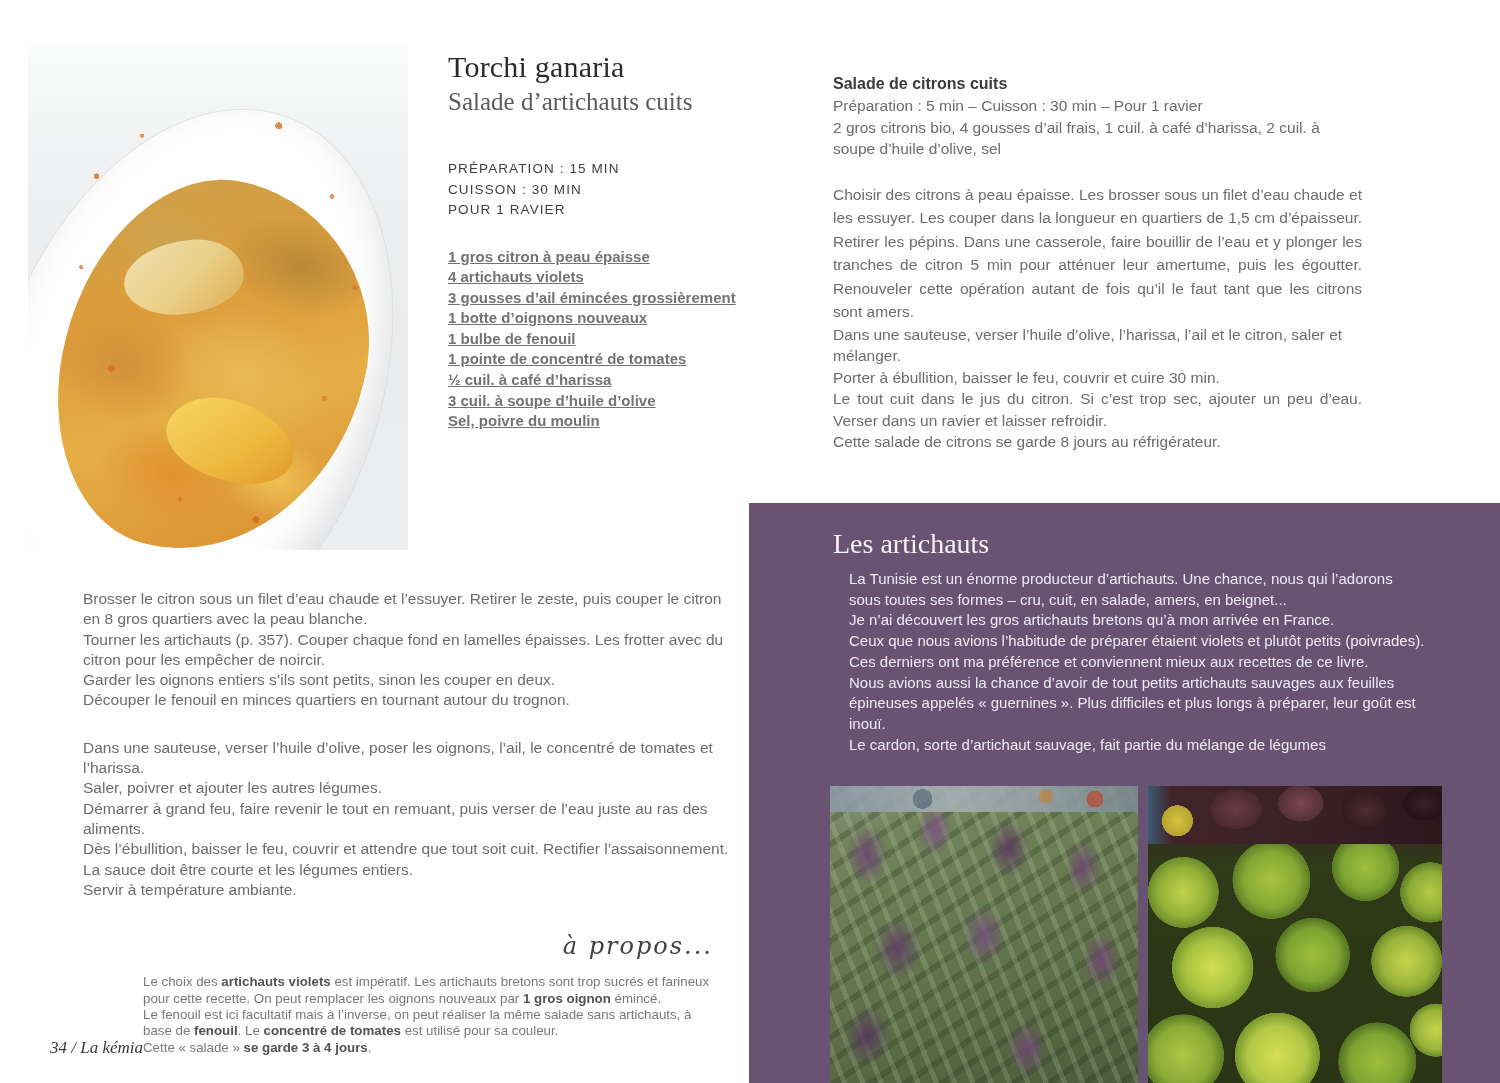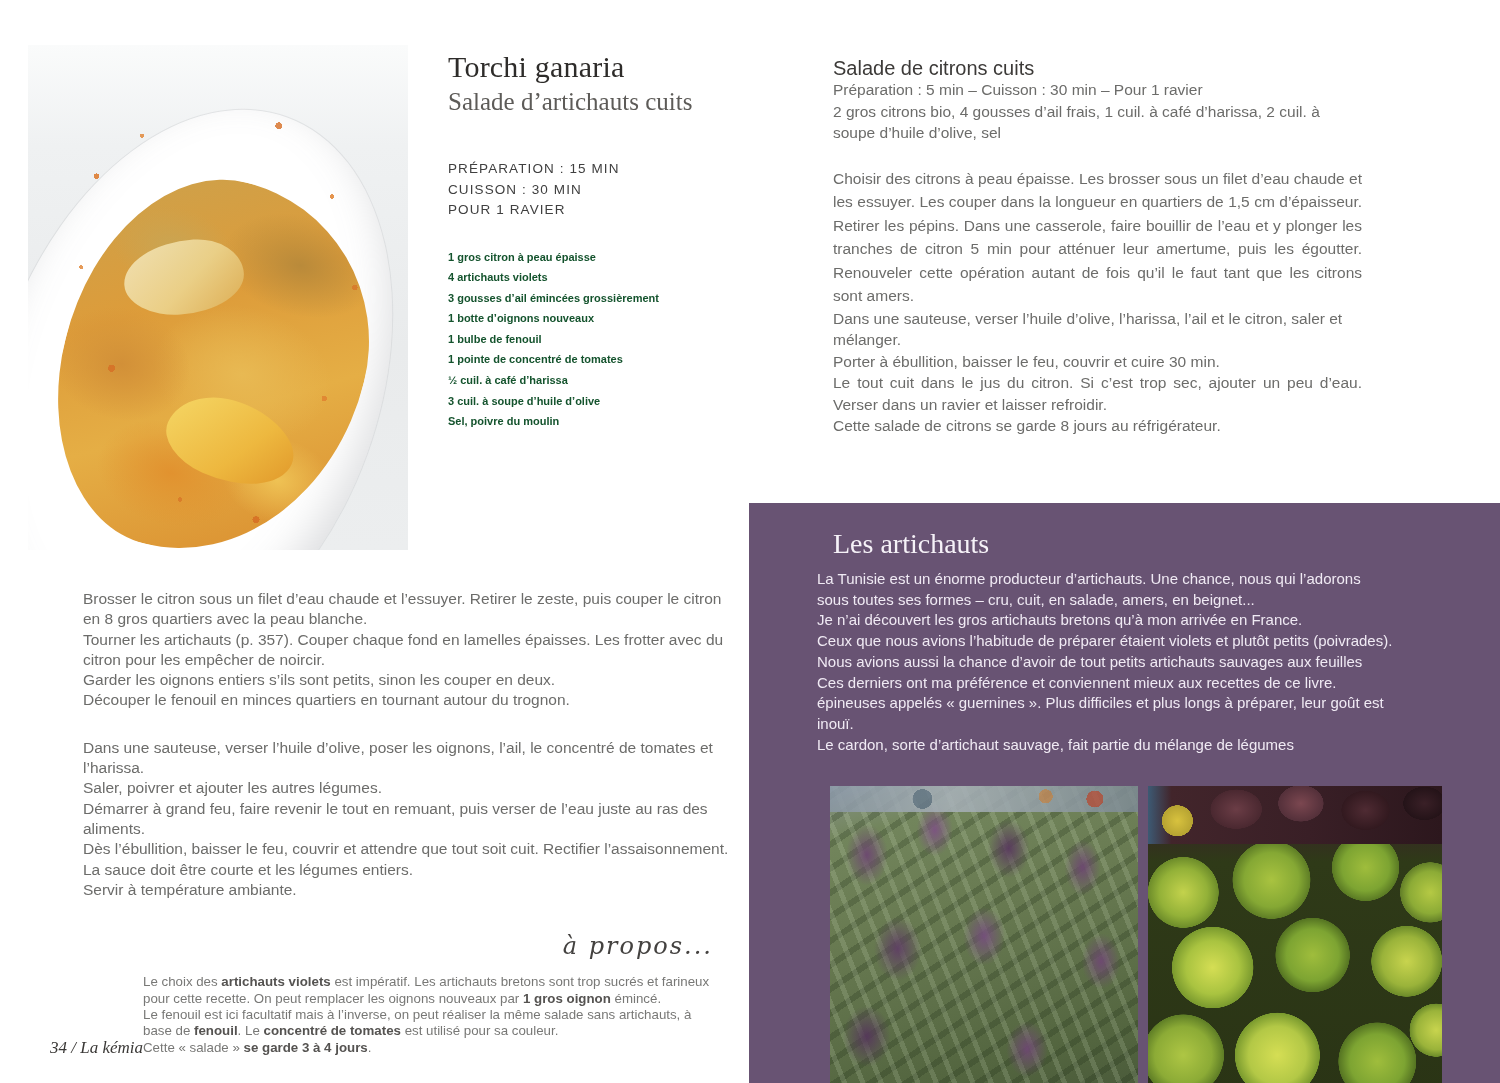--- a/index.html
+++ b/index.html
@@ -75,39 +75,39 @@
     font-family: "Liberation Serif", serif; font-weight: 400;
     font-size: 25px; line-height: 29px; color: #5d5b58; margin-top: 3px;
   }
   .meta { margin-top: 43px; }
   .meta div {
     font-size: 13.5px; color: #404040; letter-spacing: 1.1px;
     line-height: 20.5px; text-transform: uppercase;
   }
   .ingredients { list-style: none; margin-top: 26px; width: 300px; }
   .ingredients li {
-    font-size: 11px; font-weight: bold; color: #14532d; line-height: 20.6px;
+    font-size: 15px; font-weight: bold; color: #737373; line-height: 20.6px; text-decoration: underline;
   }
 
   
   .steps-left { position: absolute; left: 83px; top: 589px; width: 648px; }
   .steps-left p { font-size: 15.5px; color: #6c6c6a; line-height: 20.3px; }
   .block2 { margin-top: 27px; }
   .apropos { margin-top: 32px; margin-left: 60px; width: 570px; }
   .apropos-title {
     font-family: "DejaVu Serif", serif; font-style: italic;
     font-size: 24px; color: #444240; letter-spacing: 2px; text-align: right;
   }
   .apropos-body { margin-top: 14px; }
   .apropos-body p { font-size: 13.3px; color: #787876; line-height: 16.4px; }
   .apropos-body b { color: #555351; }
 
   
   .variant-col { position: absolute; left: 833px; top: 57px; width: 529px; }
-  .variant-title { font-size: 20px; font-weight: normal; color: #3c3a38; line-height: 22px; }
+  .variant-title { font-size: 16px; font-weight: bold; color: #3c3a38; line-height: 22px; margin-top: 16px; }
   .variant-meta, .variant-ingredients {
     font-size: 15.5px; color: #6c6c6a; line-height: 21.5px;
   }
   .variant-paragraph {
     margin-top: 23px; font-size: 15.5px; color: #6c6c6a; line-height: 23.5px;
     text-align: justify;
   }
   .variant-steps { margin-top: 0; }
   .variant-steps p { font-size: 15.5px; color: #6c6c6a; line-height: 21.5px; }
   .variant-steps p.stretch { text-align: justify; text-align-last: justify; }
@@ -116,21 +116,21 @@
   .panel {
     position: absolute; left: 749px; top: 487px; width: 751px; height: 596px;
     background: #685373;
     margin-top: 16px;
   }
   .panel-title {
     position: absolute; left: 84px; top: 25px;
     font-family: "Liberation Serif", serif; font-weight: 400;
     font-size: 28px; color: #f6f2f8;
   }
-  .panel-body { position: absolute; left: 68px; top: 66px; width: 600px; }
+  .panel-body { position: absolute; left: 100px; top: 66px; width: 600px; }
   .panel-body p { font-size: 15px; color: #f0eaf4; line-height: 20.7px; }
 
   
   .photo-strip { position: absolute; left: 81px; top: 283px; height: 313px; display: flex; gap: 10px; }
   .photo-artichokes {
     width: 308px; height: 313px; overflow: hidden; position: relative;
     background:
       radial-gradient(ellipse 30px 44px at 12% 22%, #6d4a70 0%, rgba(109,74,112,0) 70%),
       radial-gradient(ellipse 26px 38px at 34% 14%, #7c5580 0%, rgba(124,85,128,0) 70%),
       radial-gradient(ellipse 30px 42px at 58% 20%, #5a3c5e 0%, rgba(90,60,94,0) 70%),
@@ -259,22 +259,22 @@
     </div>
   </div>
 
   <div class="panel">
     <h2 class="panel-title">Les artichauts</h2>
     <div class="panel-body">
       <p>La Tunisie est un énorme producteur d’artichauts. Une chance, nous qui l’adorons</p>
       <p>sous toutes ses formes – cru, cuit, en salade, amers, en beignet...</p>
       <p>Je n’ai découvert les gros artichauts bretons qu’à mon arrivée en France.</p>
       <p>Ceux que nous avions l’habitude de préparer étaient violets et plutôt petits (poivrades).</p>
+      <p>Ces derniers ont ma préférence et conviennent mieux aux recettes de ce livre.</p>
       <p>Nous avions aussi la chance d’avoir de tout petits artichauts sauvages aux feuilles</p>
-      <p>Ces derniers ont ma préférence et conviennent mieux aux recettes de ce livre.</p>
       <p>épineuses appelés « guernines ». Plus difficiles et plus longs à préparer, leur goût est inouï.</p>
       <p>Le cardon, sorte d’artichaut sauvage, fait partie du mélange de légumes</p>
     </div>
     <div class="photo-strip">
       <div class="photo-artichokes"></div>
       <div class="photo-lemons"></div>
     </div>
   </div>
 
   <div class="footer">

